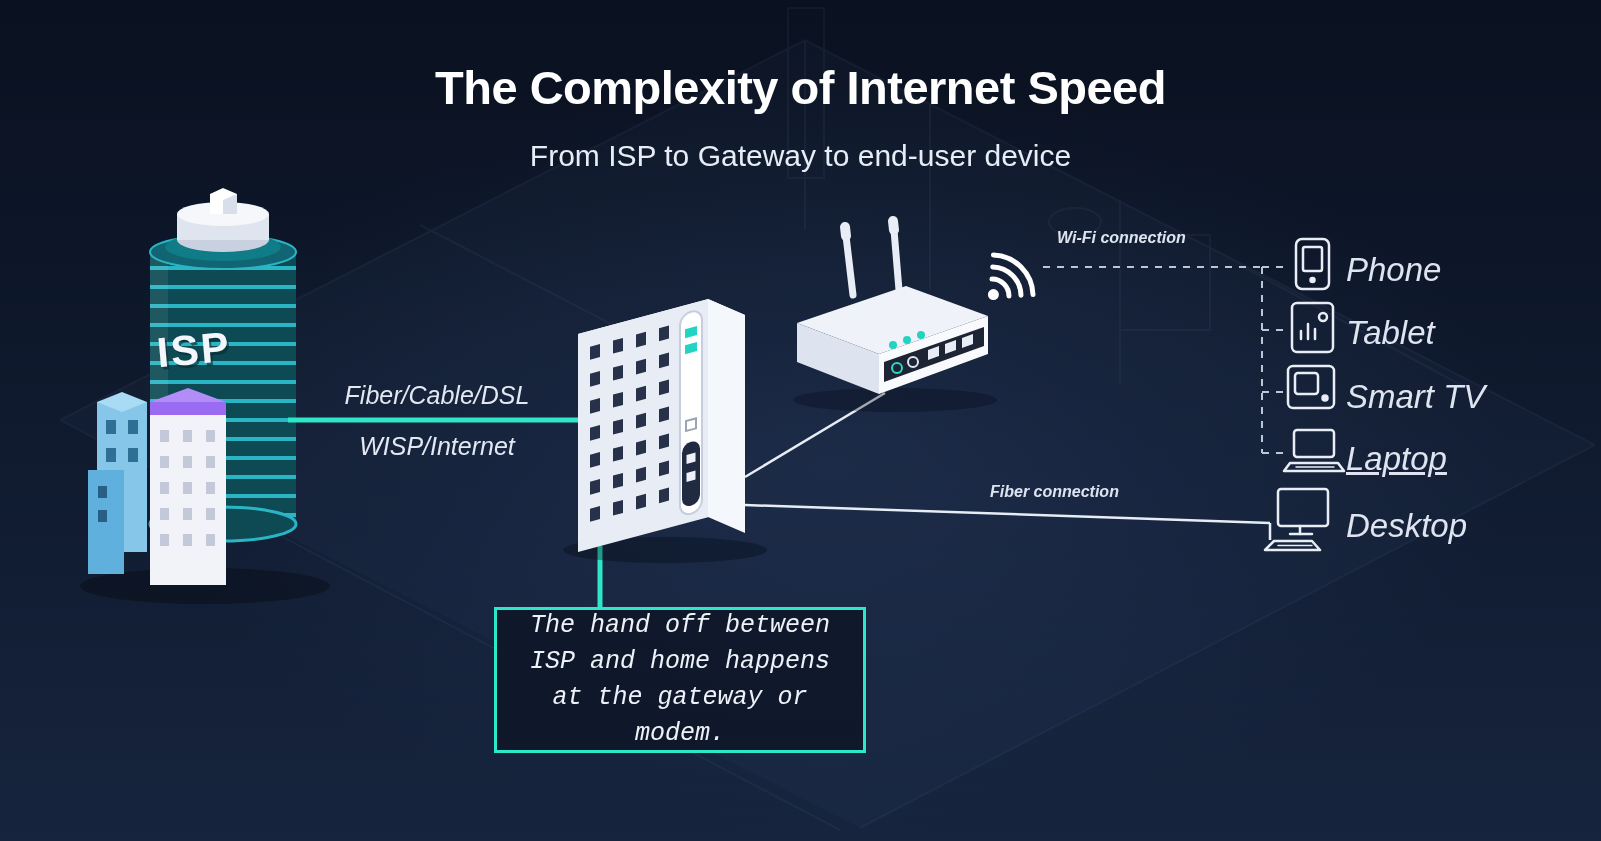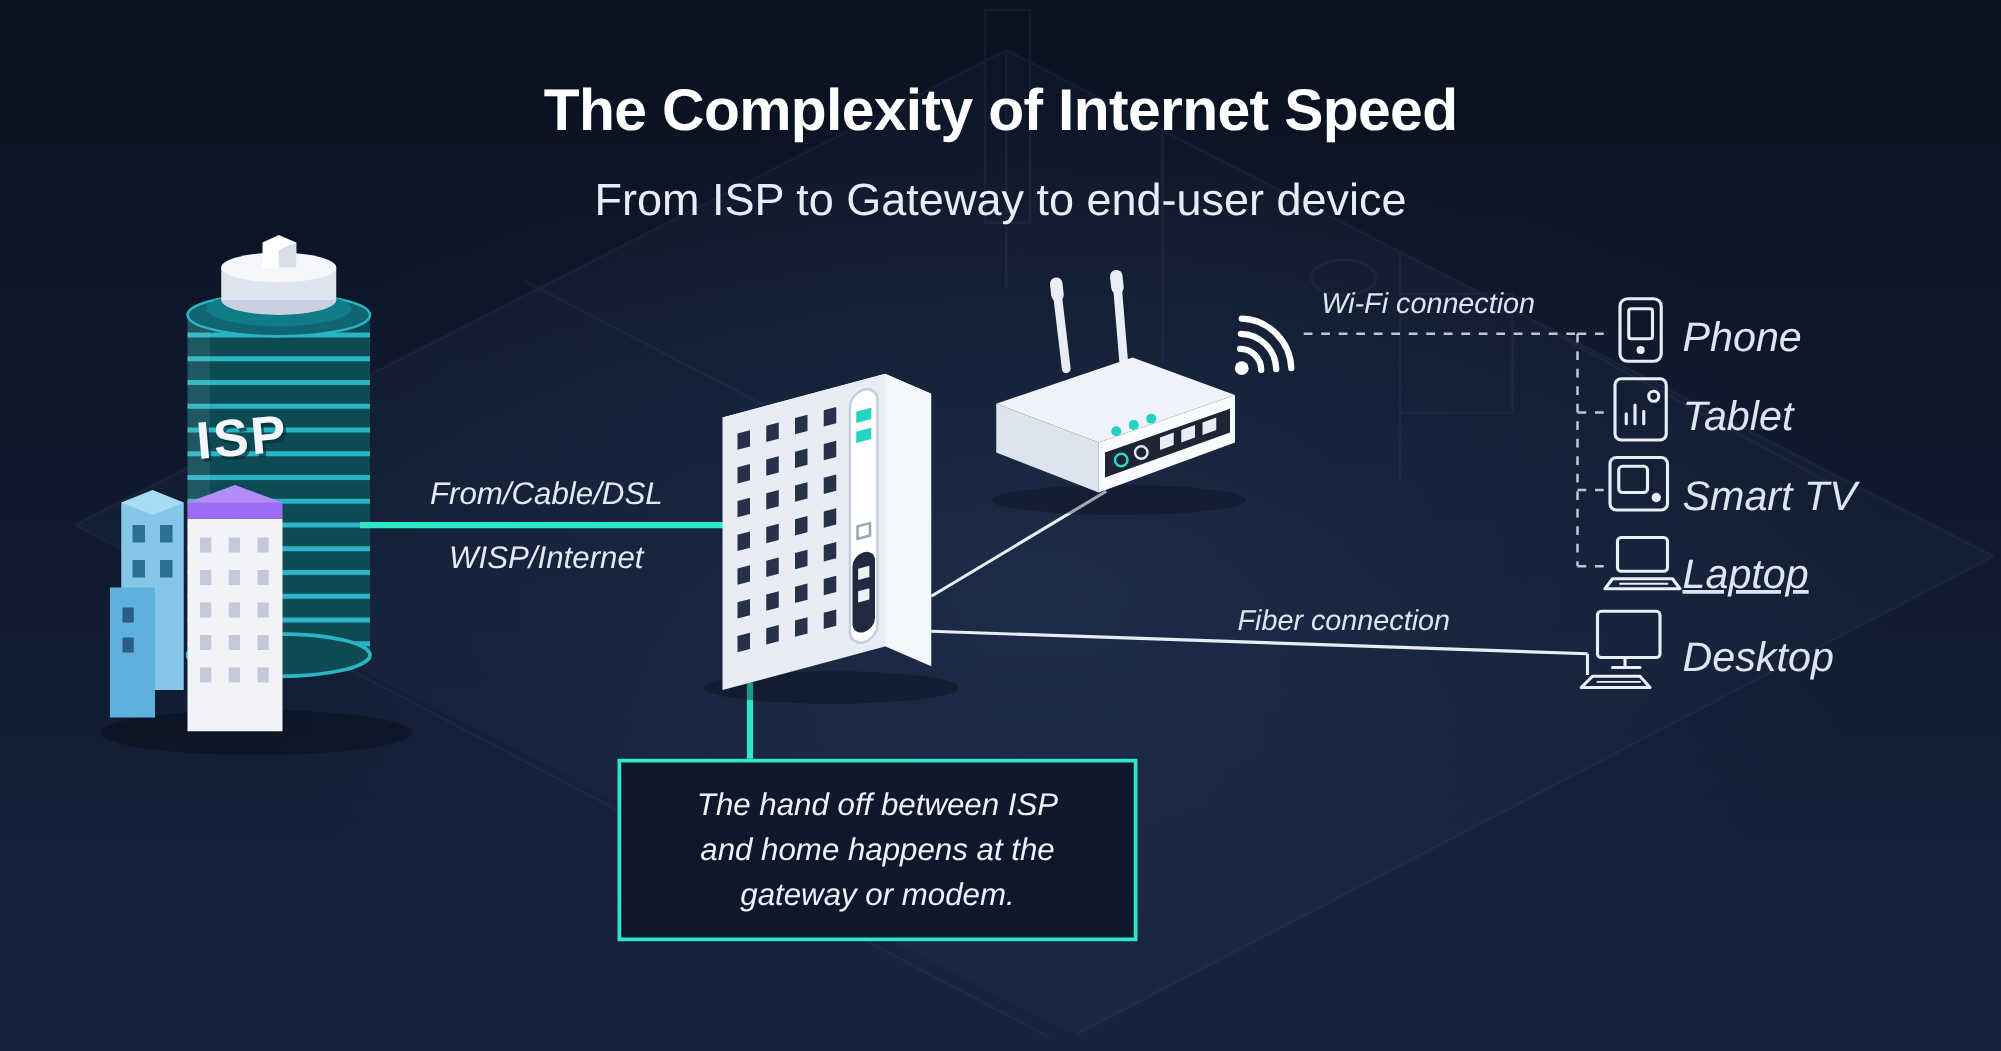--- a/index.html
+++ b/index.html
@@ -6,30 +6,30 @@
   #canvas{
     position:relative;width:1601px;height:841px;overflow:hidden;
     background:
       radial-gradient(ellipse 950px 520px at 52% 55%, rgba(45,68,108,.32), rgba(0,0,0,0) 72%),
       linear-gradient(180deg,#0a1120 0%, #101b30 55%, #16243d 100%);
     font-family:"Liberation Sans",sans-serif;color:#ffffff;
   }
   .abs{position:absolute;left:0;top:0;}
   .txt{position:absolute;white-space:nowrap;}
   #title{width:100%;text-align:center;top:60px;font-size:47px;font-weight:800;letter-spacing:-0.5px;color:#ffffff;}
-  #subtitle{width:100%;text-align:center;top:139px;font-size:36px;font-weight:400;color:#e7edf6;}
+  #subtitle{width:100%;text-align:center;top:139px;font-size:30px;font-weight:400;color:#e7edf6;}
   .link-label{font-style:italic;font-size:25px;color:#e3e9f3;transform:translateX(-50%);}
-  .conn-label{font-style:italic;font-size:23px;color:#dde4ef;}
+  .conn-label{font-style:italic;font-size:16px;color:#dde4ef;font-weight:bold;}
   .device-label{font-style:italic;font-size:33px;color:#dfe5f0;left:1346px;}
   #isp-label{left:157px;top:326px;font-size:42px;font-weight:800;letter-spacing:2px;
     transform:rotate(-5deg);color:#f3f6fb;text-shadow:2px 3px 0 rgba(8,44,54,.65);}
   #callout{
-    position:absolute;left:494px;top:607px;width:416px;height:146px;box-sizing:border-box;
+    position:absolute;left:494px;top:607px;width:372px;height:146px;box-sizing:border-box;
     border:3px solid #2EE6C8;background:rgba(14,23,40,.88);
-    display:flex;align-items:center;justify-content:center;
+    display:flex;align-items:center;justify-content:center;font-family:Liberation Mono, monospace;
   }
   #callout .callout-text{
     font-style:italic;font-size:25px;line-height:36px;color:#eef2f8;text-align:center;
     width:310px;
   }
 </style>
 </head>
 <body>
 
 <div id="canvas">
@@ -229,21 +229,21 @@
         <path d="M 8 56.5 h 34" stroke-width="1.5"></path>
       </g>
     </g>
   </svg>
 
   <div id="title" class="txt">The Complexity of Internet Speed</div>
   <div id="subtitle" class="txt">From ISP to Gateway to end-user device</div>
 
   <div id="isp-label" class="txt">ISP</div>
 
-  <div class="txt link-label" style="left:437px;top:381px;">From/Cable/DSL</div>
+  <div class="txt link-label" style="left:437px;top:381px;">Fiber/Cable/DSL</div>
   <div class="txt link-label" style="left:437px;top:432px;">WISP/Internet</div>
 
   <div class="txt conn-label" style="left:1057px;top:229px;">Wi-Fi connection</div>
   <div class="txt conn-label" style="left:990px;top:483px;">Fiber connection</div>
 
   <div class="txt device-label" style="top:251px;">Phone</div>
   <div class="txt device-label" style="top:314px;text-align:right;">Tablet</div>
   <div class="txt device-label" style="top:378px;">Smart TV</div>
   <div class="txt device-label" style="top:440px;text-decoration:underline;">Laptop</div>
   <div class="txt device-label" style="top:507px;">Desktop</div>

